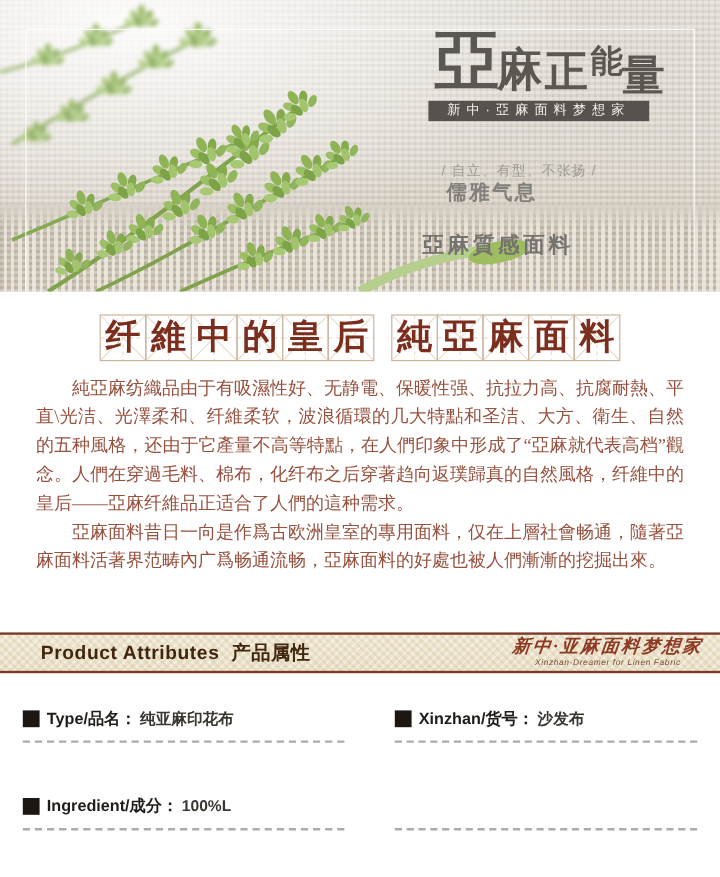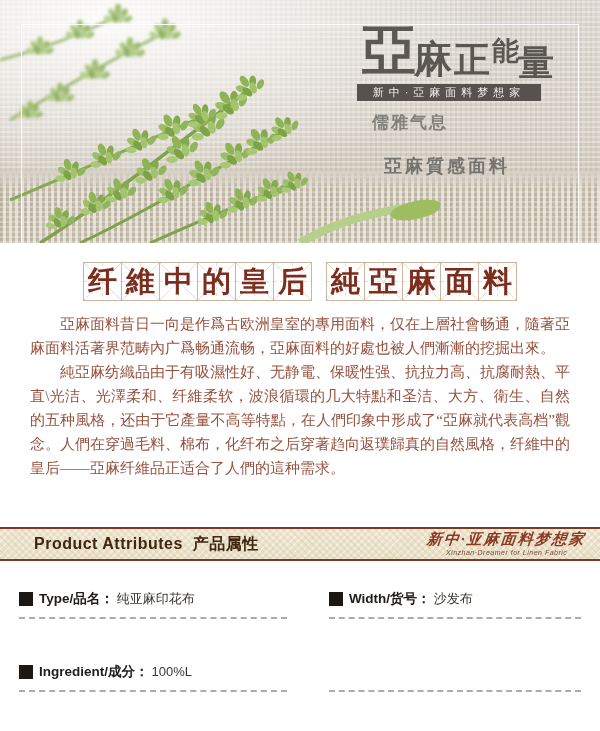--- a/index.html
+++ b/index.html
@@ -26,25 +26,25 @@
   .logo-line{position:absolute;left:362px;top:26px;display:flex;align-items:flex-end;
       color:#54504b;font-family:"Liberation Serif","DejaVu Serif",serif;font-weight:bold;opacity:.95;}
   .lg{line-height:.95;}
   .lg0{font-size:54px;}
   .lg1{font-size:38px;margin-left:-2px;}
   .lg2{font-size:36px;margin-left:2px;}
   .lg3{font-size:27px;margin:0 0 13px 2px;}
   .lg4{font-size:36px;margin-left:-1px;margin-bottom:-3px;}
   .hero-banner{position:absolute;left:357px;top:84px;width:184px;height:17px;background:#57524d;
       color:#f4f2ee;font-size:11px;line-height:17px;text-align:center;letter-spacing:5px;padding-left:0;}
-  .tag-t{position:absolute;font-family:Liberation Mono, monospace;font-weight:bold;}
+  .tag-t{position:absolute;font-family:Liberation Mono, monospace;font-weight:bold;margin-top:38px;}
   .tag-s{position:absolute;font-size:11.5px;color:#9d9a95;letter-spacing:1px;}
   .tag-t1{left:372px;top:111px;font-size:17px;color:#82807b;letter-spacing:2px;}
   .tag-s1{left:368px;top:135px;}
-  .tag-t2{left:384px;top:154px;font-size:18px;color:#75736e;letter-spacing:3px;}
+  .tag-t2{left:352px;top:154px;font-size:18px;color:#75736e;letter-spacing:3px;}
   .tag-s2{left:368px;top:179px;}
 
   
   .title-section{margin-top:19px;display:flex;justify-content:center;gap:14px;}
   .char-group{display:flex;}
   .char-box{position:relative;width:37px;height:37px;border:1px solid #c9b5a0;margin-left:-1px;
       display:flex;align-items:center;justify-content:center;}
   .char-box:first-child{margin-left:0;}
   .cb-bg{position:absolute;left:0;top:0;}
   .cb-ch{position:relative;z-index:1;font-family:"Liberation Serif","DejaVu Serif",serif;
@@ -71,21 +71,21 @@
 
   
   .attrs{width:562px;margin:27px auto 0;display:flex;justify-content:space-between;}
   .attr-col{display:flex;flex-direction:column;gap:32px;}
   .attr-col.left{width:268px;}
   .attr-col.right{width:252px;}
   .attr-row{display:flex;align-items:center;height:21px;padding-bottom:8px;
       border-bottom:2px dashed #aeaba7;margin-bottom:10px;}
   .sq{width:14px;height:14px;background:#1d1713;margin-right:6px;flex:0 0 auto;}
   .al{font-weight:bold;font-size:13.5px;color:#1f1c19;white-space:pre;}
-  .av{font-size:13px;color:#3a3731;margin-left:3px;white-space:pre;}
+  .av{font-size:13px;color:#3a3731;margin-left:3px;white-space:pre;font-weight:bold;}
 </style>
 </head>
 <body>
 
 <div class="page">
 
   <section class="hero">
     <svg class="plant" width="440" height="243" viewBox="0 0 440 243">
       <defs>
         <filter id="b1" x="-20%" y="-20%" width="140%" height="140%">
@@ -153,20 +153,21 @@
     <div class="hero-text">
       <div class="logo-line">
           <span class="lg lg0">亞</span>
           <span class="lg lg1">麻</span>
           <span class="lg lg2">正</span>
           <span class="lg lg3">能</span>
           <span class="lg lg4">量</span>
         </div>
       <div class="hero-banner">新中·亞麻面料梦想家</div>
       <div class="tag-t tag-t1">儒雅气息</div>
+      <div class="tag-s tag-s1">/ 自立、有型、不张扬 /</div>
       <div class="tag-t tag-t2">亞麻質感面料</div>
     </div>
   </section>
 
   <section class="title-section">
     <div class="char-group">
         <div class="char-box">
           <svg class="cb-bg" width="37" height="37">
             <path d="M0,0 L37,37 M37,0 L0,37" stroke="#e8ddcc" stroke-width="1"></path>
             <path d="M18.5,0 V37 M0,18.5 H37" stroke="#e8ddcc" stroke-width="1" stroke-dasharray="3,3"></path>
@@ -242,22 +243,22 @@
           <svg class="cb-bg" width="37" height="37">
             <path d="M0,0 L37,37 M37,0 L0,37" stroke="#e8ddcc" stroke-width="1"></path>
             <path d="M18.5,0 V37 M0,18.5 H37" stroke="#e8ddcc" stroke-width="1" stroke-dasharray="3,3"></path>
           </svg>
           <span class="cb-ch">料</span>
         </div>
       </div>
   </section>
 
   <section class="desc">
+    <p>純亞麻纺織品由于有吸濕性好、无静電、保暖性强、抗拉力高、抗腐耐熱、平直\光洁、光澤柔和、纤維柔软，波浪循環的几大特點和圣洁、大方、衛生、自然的五种風格，还由于它產量不高等特點，在人們印象中形成了“亞麻就代表高档”觀念。人們在穿過毛料、棉布，化纤布之后穿著趋向返璞歸真的自然風格，纤維中的皇后——亞麻纤維品正适合了人們的這种需求。</p>
     <p>亞麻面料昔日一向是作爲古欧洲皇室的專用面料，仅在上層社會畅通，隨著亞麻面料活著界范畴內广爲畅通流畅，亞麻面料的好處也被人們漸漸的挖掘出來。</p>
-    <p>純亞麻纺織品由于有吸濕性好、无静電、保暖性强、抗拉力高、抗腐耐熱、平直\光洁、光澤柔和、纤維柔软，波浪循環的几大特點和圣洁、大方、衛生、自然的五种風格，还由于它產量不高等特點，在人們印象中形成了“亞麻就代表高档”觀念。人們在穿過毛料、棉布，化纤布之后穿著趋向返璞歸真的自然風格，纤維中的皇后——亞麻纤維品正适合了人們的這种需求。</p>
   </section>
 
   <section class="attr-header">
     <div class="ah-title">
       <span class="en">Product Attributes</span><span class="zh">产品属性</span>
     </div>
     <div class="brand">
       <div class="brand-zh">新中·亚麻面料梦想家</div>
       <div class="brand-en">Xinzhan·Dreamer for Linen Fabric</div>
     </div>
@@ -277,20 +278,20 @@
         </div>
         <div class="attr-row">
           <span class="sq"></span>
           <span class="al">Product/克重：</span>
           <span class="av">     g/㎡</span>
         </div>
       </div>
     <div class="attr-col right">
         <div class="attr-row">
           <span class="sq"></span>
-          <span class="al">Width/货号：</span>
+          <span class="al">Xinzhan/货号：</span>
           <span class="av">沙发布</span>
         </div>
         <div class="attr-row"></div>
       </div>
   </section>
 
 </div>
 
 </body></html>

